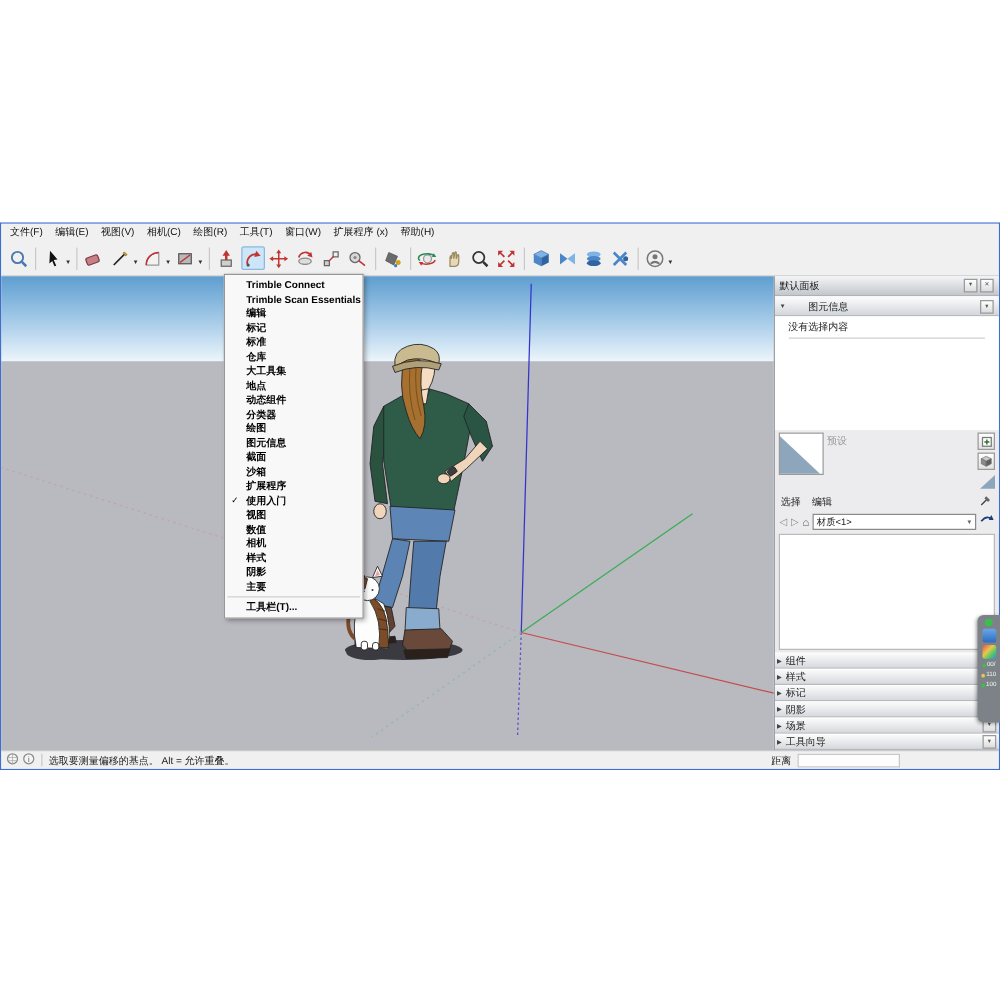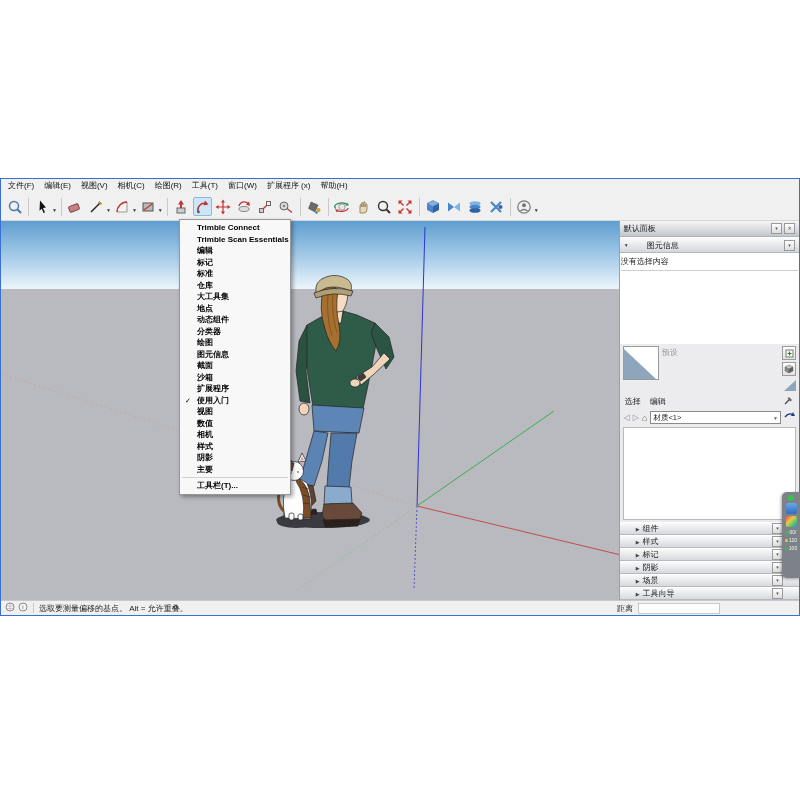--- a/index.html
+++ b/index.html
@@ -52,24 +52,24 @@
   .panel-title .lbl{flex:1;}
   .mini-btn{width:9px;height:9px;border:1px solid #9a9a9a;background:linear-gradient(#fff,#dcdcdc);
             font-size:5px;line-height:8px;text-align:center;color:#555;margin-left:2px;flex:0 0 auto;}
   .sec-header{height:14px;flex:0 0 auto;background:linear-gradient(#fbfbfc,#d3d6db);
               border-top:1px solid #ffffff;border-bottom:1px solid #b6b9bf;
               display:flex;align-items:center;padding:0 4px;gap:18px;}
   .sec-header .arrow{font-size:5px;color:#444;}
   .sec-header .lbl{flex:1;}
   .collapsed-header{height:11px;flex:0 0 auto;background:linear-gradient(#fafafb,#d6d9dd);
               border-top:1px solid #fff;border-bottom:1px solid #b6b9bf;
-              display:flex;align-items:center;padding:0 16px;gap:3px;}
+              display:flex;align-items:center;padding:0 2px;gap:3px;}
   .collapsed-header .arrow{font-size:5px;color:#444;}
   .collapsed-header .lbl{flex:1;}
-  .entity-body{height:91px;flex:0 0 auto;background:#fff;padding:3px 1px;box-sizing:border-box;}
+  .entity-body{height:91px;flex:0 0 auto;background:#fff;padding:3px 11px;box-sizing:border-box;}
   .entity-empty{border-bottom:1px solid #cfcfcf;padding-bottom:3px;}
   .mat-body{flex:0 0 auto;background:#ececee;padding:2px 3px 0 3px;}
   .mat-row1{display:flex;gap:3px;}
   .mat-thumb{width:34px;height:32px;background:#fff;border:1px solid #9a9a9a;position:relative;flex:0 0 auto;}
   .mat-thumb .tri{position:absolute;left:0;bottom:0;width:0;height:0;
         border-left:32px solid #8ea6bc;border-top:30px solid transparent;}
   .mat-name{flex:1;color:#999;padding-top:1px;}
   .mat-side{display:flex;flex-direction:column;align-items:flex-end;gap:2px;}
   .icon-btn{width:12px;height:12px;border:1px solid #9a9a9a;background:linear-gradient(#fff,#e2e2e2);
             display:flex;align-items:center;justify-content:center;}

